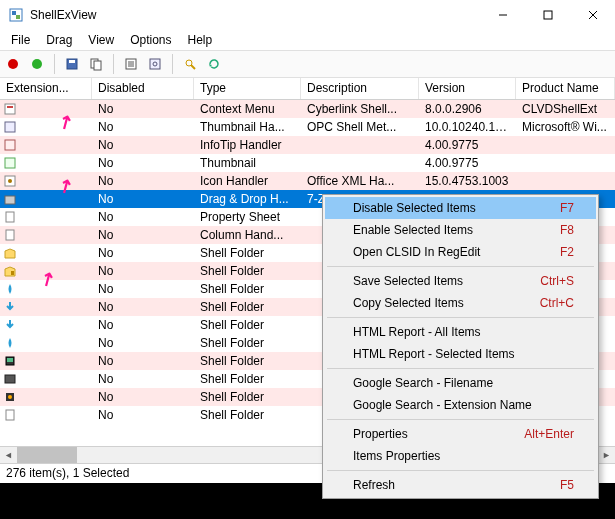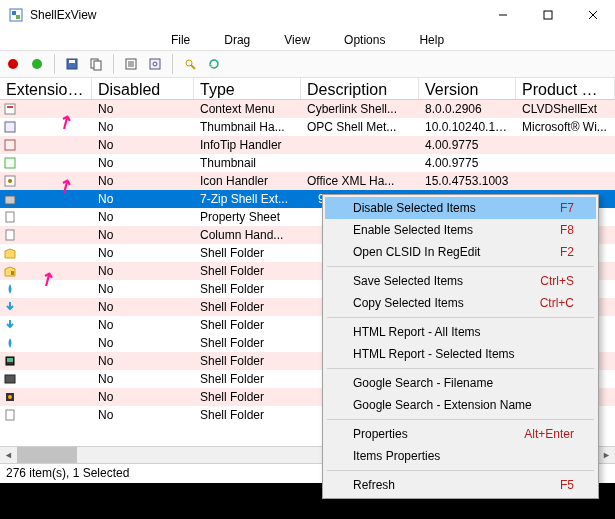--- a/index.html
+++ b/index.html
@@ -2,27 +2,27 @@
 <html><head>
 <meta charset="utf-8">
 <style>
 * { box-sizing: border-box; margin: 0; padding: 0; }
 body { font-family: "Segoe UI", Tahoma, sans-serif; font-size: 12px; background: #fff; width: 615px; height: 519px; overflow: hidden; position: relative; }
 .titlebar { height: 30px; display: flex; align-items: center; padding: 0 0 0 8px; background: #fff; }
 .titlebar .icon { width: 16px; height: 16px; margin-right: 6px; display:flex;align-items:center;justify-content:center }
 .titlebar .title { flex: 1; font-size: 12px; }
 .titlebar .winbtns { display: flex; height: 100%; }
 .titlebar .winbtn { width: 45px; height: 30px; display:flex; align-items:center; justify-content:center; font-family: sans-serif; font-size: 13px; }
-.menubar { height: 20px; display:flex; align-items:center; padding: 0 4px; gap: 20px; justify-content: center; }
+.menubar { height: 20px; display:flex; align-items:center; padding: 0 4px; gap: 2px; }
 .menubar span { padding: 2px 7px; }
 .toolbar { height: 28px; border-top:1px solid #e0e0e0; border-bottom:1px solid #e0e0e0; display:flex; align-items:center; padding: 0 4px; gap: 6px; background:#fafafa }
 .toolbar .tbtn { width:18px; height:18px; display:flex; align-items:center; justify-content:center; }
 .toolbar .sep { width:1px; height:20px; background:#d0d0d0; margin:0 2px }
 .headers { height: 22px; display:flex; border-bottom: 1px solid #d0d0d0; background:#fff; }
-.headers .hcell { padding: 3px 6px; border-right: 1px solid #e5e5e5; font-size: 16px; overflow:hidden; white-space:nowrap; text-overflow:ellipsis; }
+.headers .hcell { padding: 3px 6px; border-right: 1px solid #e5e5e5; font-size: 12px; overflow:hidden; white-space:nowrap; text-overflow:ellipsis; }
 .grid { height: 346px; overflow:hidden; position:relative; background:#fff }
 .row { height: 18px; display:flex; align-items:center; font-size:12px; }
 .row.pink { background:#ffe8e8 }
 .row.selected { background:#0078d7; color:#fff }
 .cell { padding: 0 6px; overflow:hidden; white-space:nowrap; text-overflow:ellipsis; }
 .c-icon { width:20px; padding:0 2px; display:flex; justify-content:center }
 .c-ext { width:72px }
 .c-dis { width:102px }
 .c-type { width:107px }
 .c-desc { width:118px }
@@ -217,20 +217,21 @@
       <div class="cell c-ver">15.0.4753.1003</div>
     </div>
     <div class="row selected">
       <div class="cell c-icon">
         <svg width="14" height="14">
           <rect x="2" y="4" width="10" height="8" fill="#ccc" stroke="#666"></rect>
         </svg>
       </div>
       <div class="cell c-ext"></div>
       <div class="cell c-dis">No</div>
+      <div class="cell c-type">Drag &amp; Drop H...</div>
       <div class="cell c-desc">7-Zip Shell Ext...</div>
       <div class="cell c-ver">9.20</div>
       <div class="cell c-prod">7-Zip</div>
     </div>
     <div class="row">
       <div class="cell c-icon">
         <svg width="14" height="14">
           <rect x="3" y="2" width="8" height="10" fill="#fff" stroke="#888"></rect>
         </svg>
       </div>

